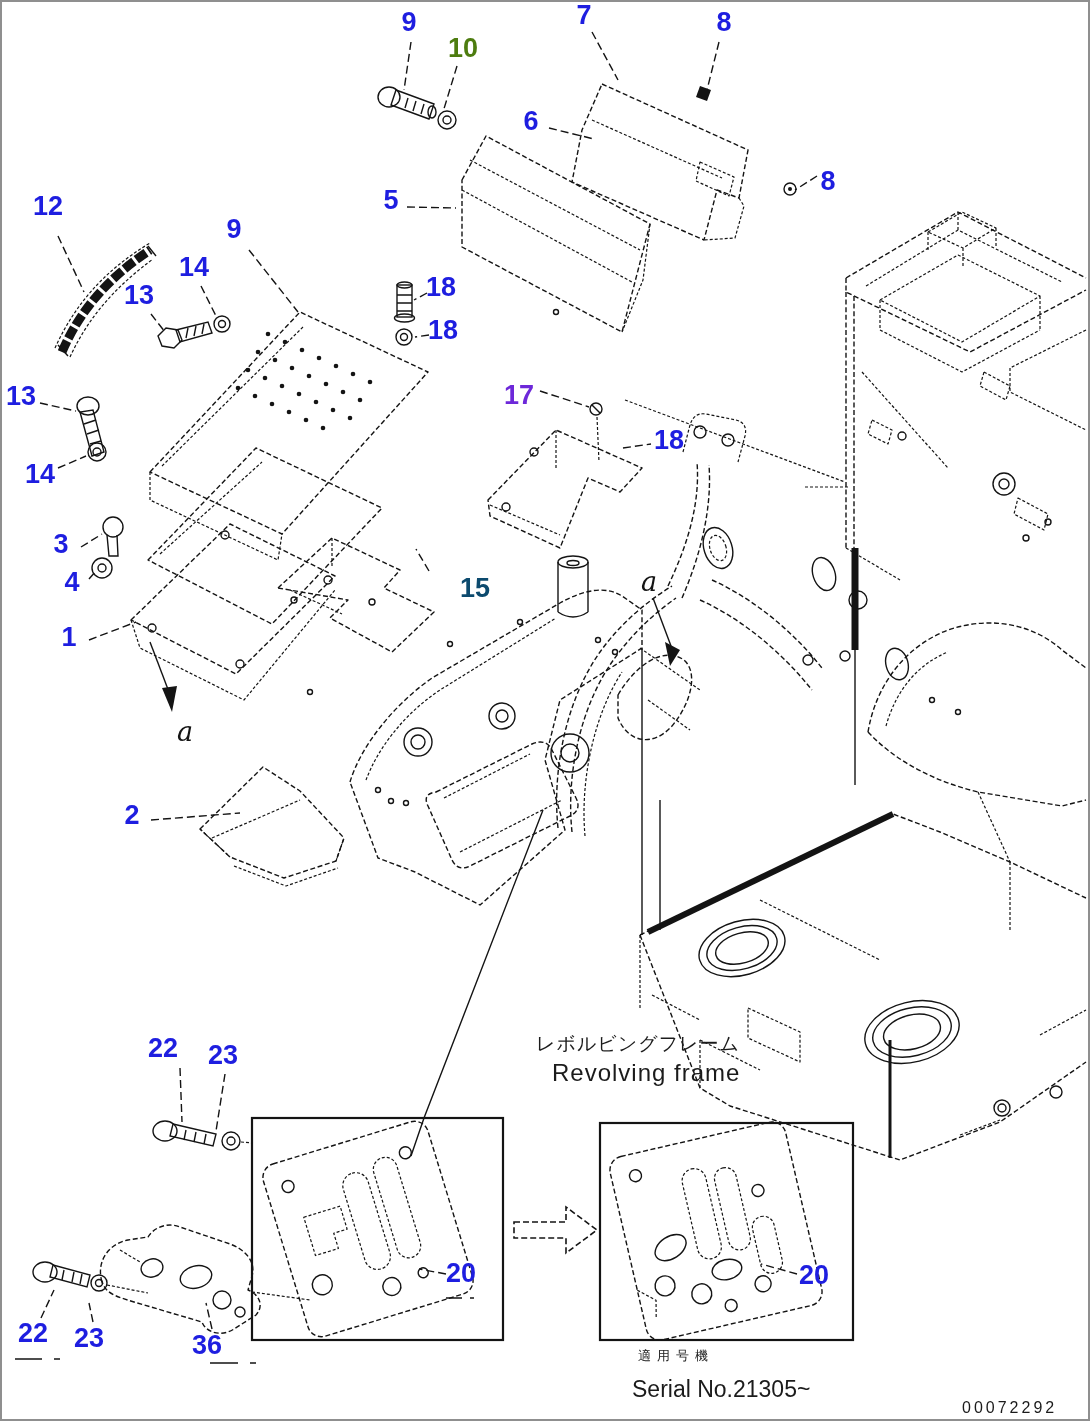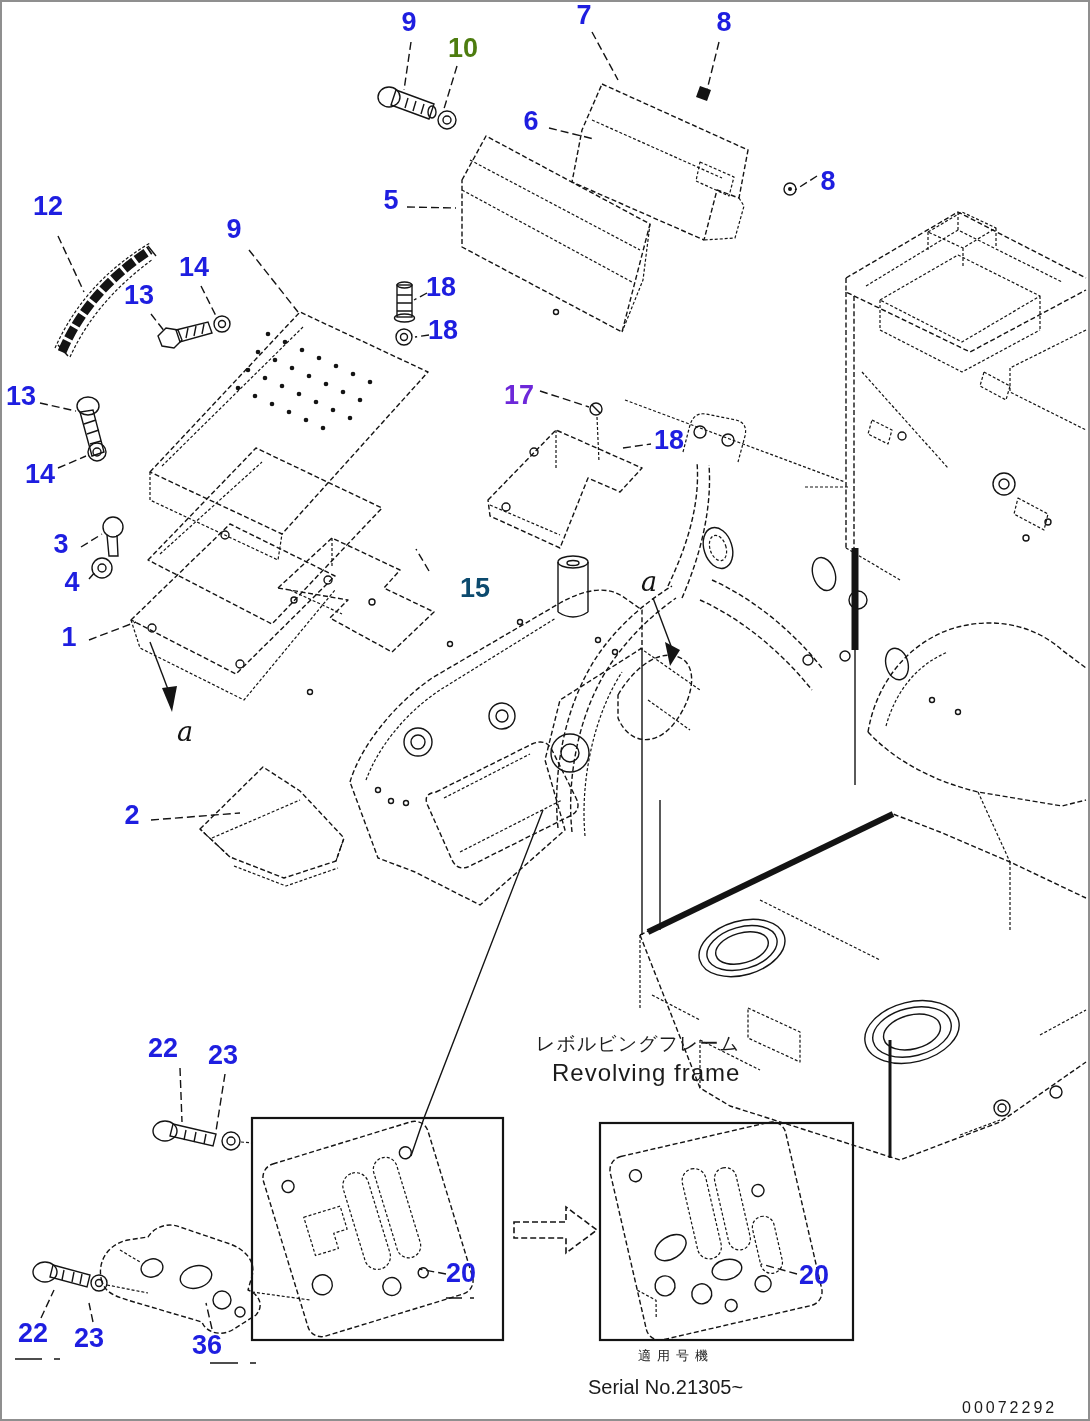--- a/index.html
+++ b/index.html
@@ -25,21 +25,21 @@
     position:absolute;transform:translate(-50%,-50%);
     font-family:"DejaVu Serif",serif;font-style:italic;font-size:27px;color:#141414;
   }
   .matrix{
     position:absolute;color:#1b1b1b;font-family:Liberation Sans, sans-serif;
     white-space:pre;line-height:1.25;
   }
   .title-jp{left:536px;top:1032px;font-size:19px;letter-spacing:1px;}
   .title-en{left:533px;top:1058px;font-size:24px;letter-spacing:1px;margin-left:19px;}
   .appl-jp{left:638px;top:1348px;font-size:13px;letter-spacing:6px;}
-  .appl-en{left:588px;top:1375px;font-size:20px;letter-spacing:0px;}
+  .appl-en{left:632px;top:1375px;font-size:23px;letter-spacing:0px;}
   .drawing-no{left:962px;top:1398px;font-size:16px;letter-spacing:3px;}
 </style>
 </head>
 <body>
 
 <div class="page">
 
 <svg class="art" viewBox="0 0 1090 1421" aria-hidden="true">
 
   <g>

